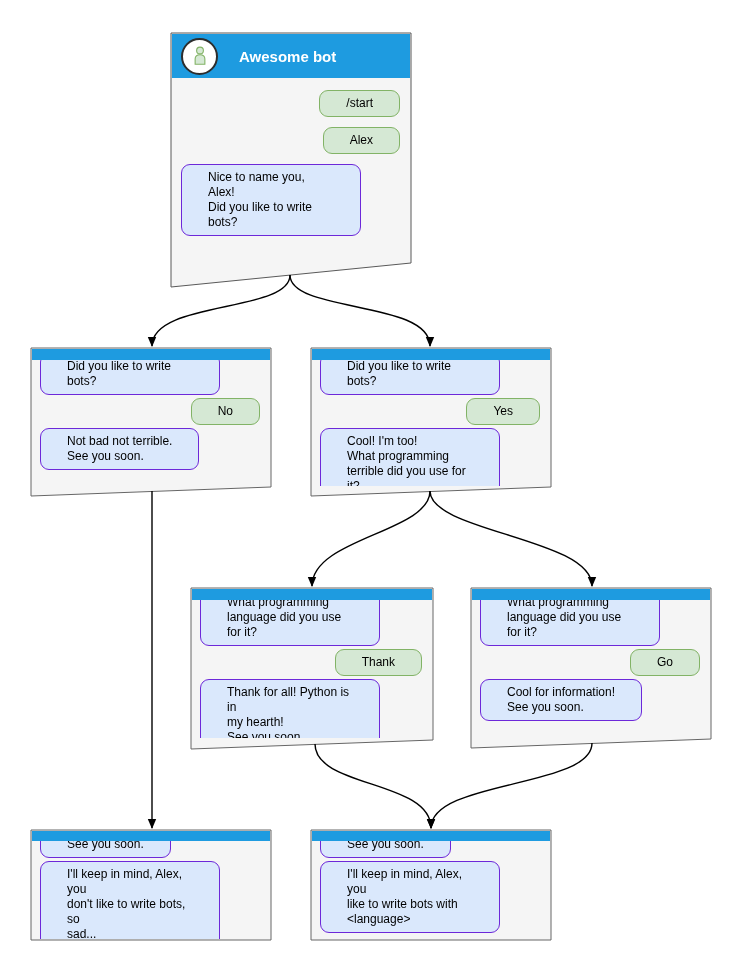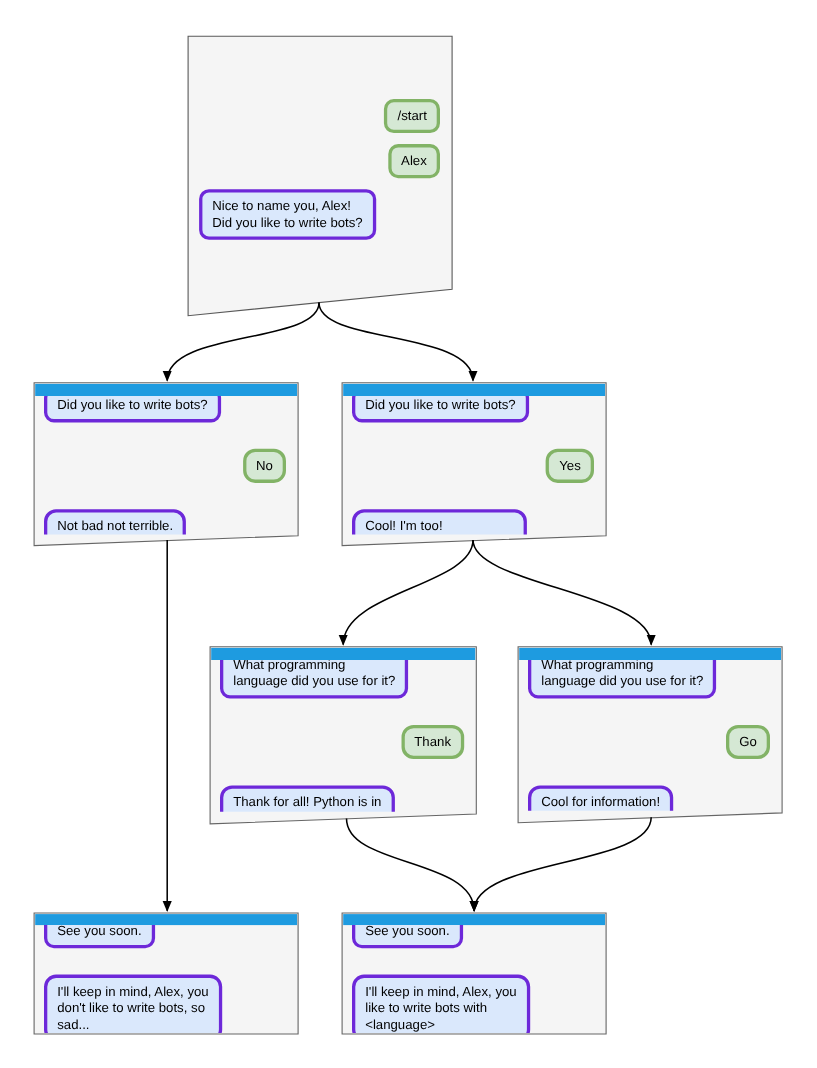--- a/index.html
+++ b/index.html
@@ -17,28 +17,28 @@
     border:2px solid #2d2d2d; margin-left:9px; display:flex;
     align-items:center; justify-content:center; box-sizing:border-box;
   }
   .chat-title { color:#ffffff; font-size:15px; font-weight:bold; margin-left:21px; }
 
   
   .content { position:absolute; box-sizing:border-box; overflow:hidden; }
   .bubble {
     box-sizing:border-box; width:fit-content; max-width:180px;
     font-size:12px; line-height:15px; white-space:pre-line;
-    padding:5px 9px; border-radius:9px; border:3px solid #6d28d9;
+    padding:5px 26px; border-radius:9px; border:1px solid #6d28d9;
     background:#DAE8FC;
   }
   .bubble.user { background:#D5E8D4; border-color:#82B366; margin-left:auto; }
   .content .bubble + .bubble { margin-top:10px; }
   .c-main { padding:12px 10px 0 9px; }
   .c-small { padding:0 10px 0 8px; }
-  .c-small .bubble + .bubble { margin-top:24px;border-radius:11px; }
+  .c-small .bubble + .bubble { margin-top:3px; }
   .clip7  > .bubble:first-child { margin-top:-7px; }
   .clip11 > .bubble:first-child { margin-top:-11px; }
   .clip10 > .bubble:first-child { margin-top:-10px; }
 </style>
 </head>
 <body>
 
 <div class="canvas">
 
   <svg class="layer" width="743" height="971" viewBox="0 0 743 971">
@@ -58,20 +58,29 @@
 
     <path d="M290,275 C290,313 152,300 152,346" fill="none" stroke="#000" stroke-width="1.4" marker-end="url(#arr)"></path>
     <path d="M290,275 C290,313 430,300 430,346" fill="none" stroke="#000" stroke-width="1.4" marker-end="url(#arr)"></path>
     <path d="M152,491 L152,828" fill="none" stroke="#000" stroke-width="1.4" marker-end="url(#arr)"></path>
     <path d="M430,491 C430,532 312,538 312,586" fill="none" stroke="#000" stroke-width="1.4" marker-end="url(#arr)"></path>
     <path d="M430,491 C430,532 592,538 592,586" fill="none" stroke="#000" stroke-width="1.4" marker-end="url(#arr)"></path>
     <path d="M315,744 C315,788 431,780 431,828" fill="none" stroke="#000" stroke-width="1.4" marker-end="url(#arr)"></path>
     <path d="M592,743 C592,788 431,780 431,828" fill="none" stroke="#000" stroke-width="1.4" marker-end="url(#arr)"></path>
   </svg>
 
+  <div class="hdr hdr-main" style="left:172px; top:34px; width:238px; height:44px;">
+    <span class="avatar">
+      <svg width="22" height="22" viewBox="0 0 24 24">
+        <circle cx="12" cy="6" r="3.7" fill="#D5E8D4" stroke="#82B366" stroke-width="1.2"></circle>
+        <path d="M6.7 21 L6.7 15.2 Q6.7 10.6 12 10.6 Q17.3 10.6 17.3 15.2 L17.3 21 Z" fill="#D5E8D4" stroke="#82B366" stroke-width="1.2"></path>
+      </svg>
+    </span>
+    <span class="chat-title">Awesome bot</span>
+  </div>
   <div class="content c-main" style="left:172px; top:78px; width:238px; height:183px;">
     <div class="bubble user">/start</div>
     <div class="bubble user">Alex</div>
     <div class="bubble">Nice to name you, Alex!
 Did you like to write bots?</div>
   </div>
 
   <div class="hdr" style="left:32px; top:349px; width:238px; height:11px;"></div>
   <div class="content c-small clip7" style="left:32px; top:360px; width:238px; height:126px;">
     <div class="bubble">Did you like to write bots?</div>

